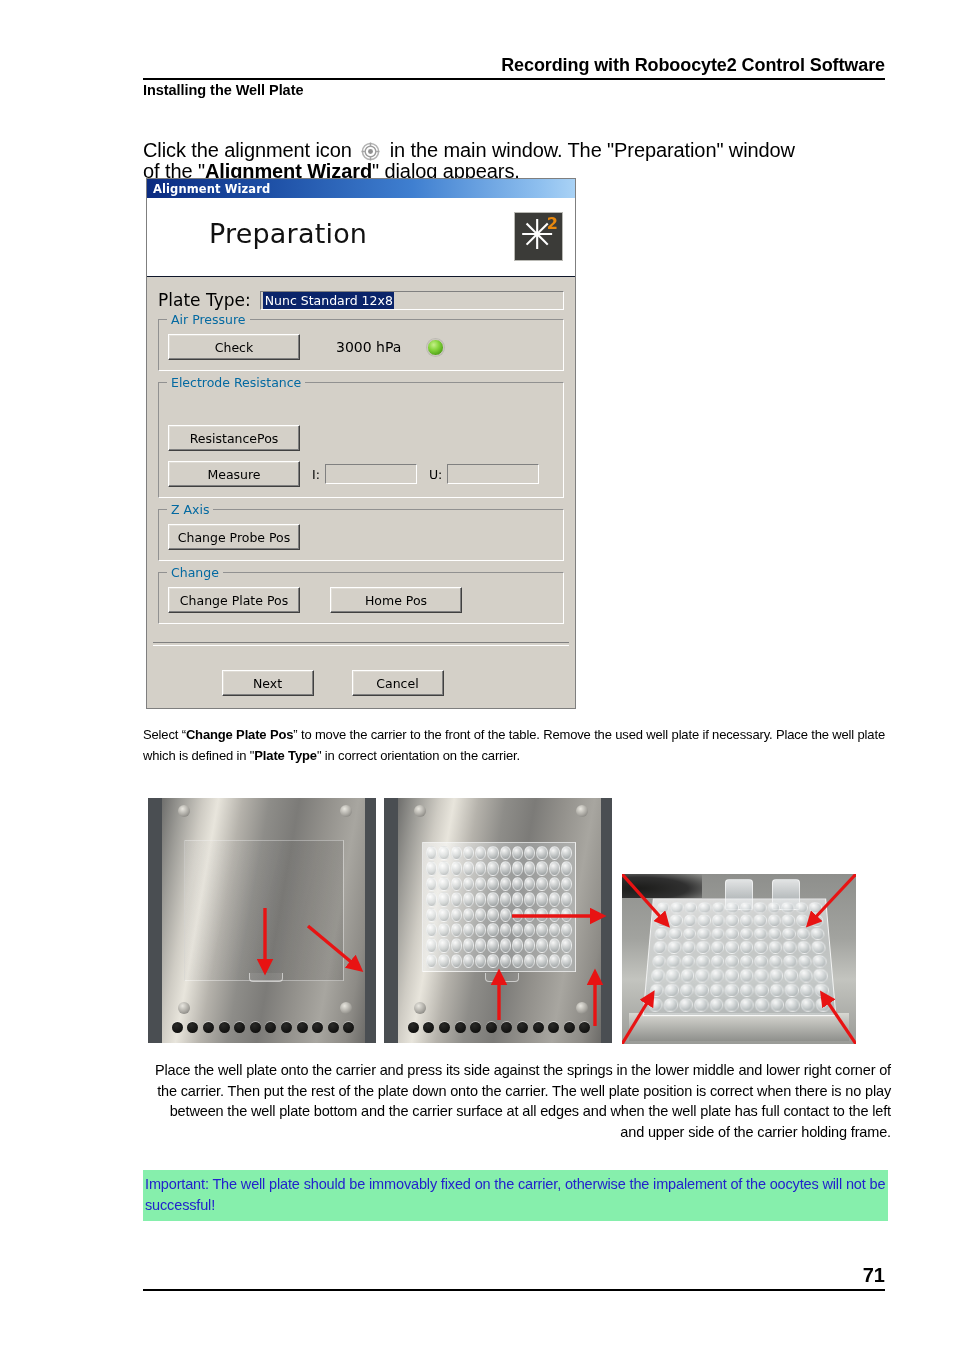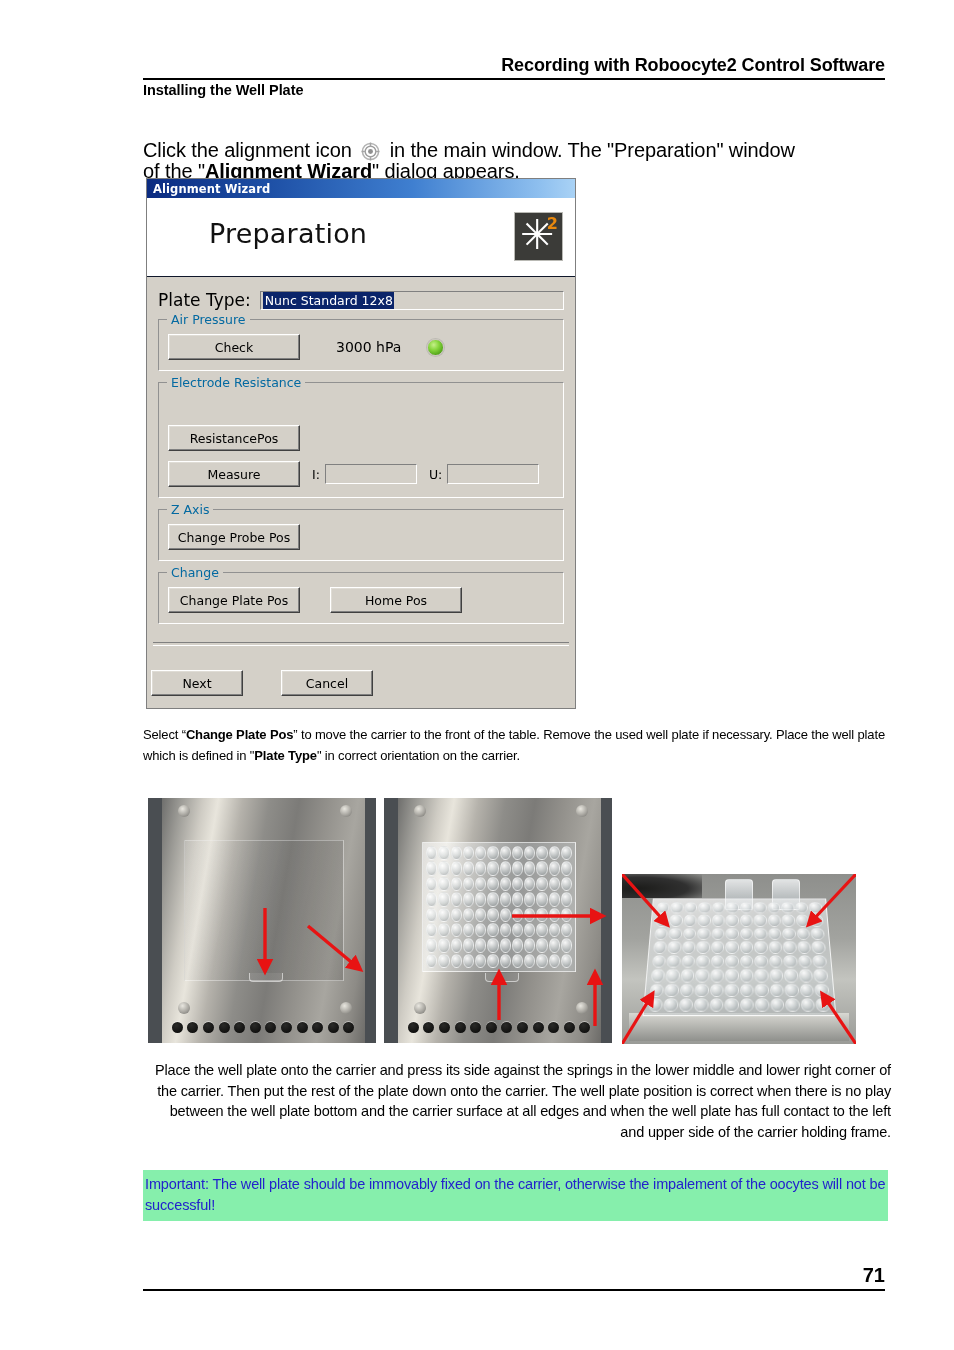--- a/index.html
+++ b/index.html
@@ -248,25 +248,25 @@
     position: absolute;
     left: 6px;
     right: 6px;
     bottom: 62px;
     height: 2px;
     border-top: 1px solid #808080;
     border-bottom: 1px solid #ffffff;
   }
   .dialog-footer {
     position: absolute;
-    left: 4px;
+    left: 13px;
     right: 0;
     bottom: 12px;
     display: flex;
-    justify-content: flex-start;
+    justify-content: center;
     padding-right: 70px;
     gap: 38px;
   }
   .footer-btn { width: 92px; }
 
   
   .mid-para {
     position: absolute;
     left: 143px;
     top: 725px;

